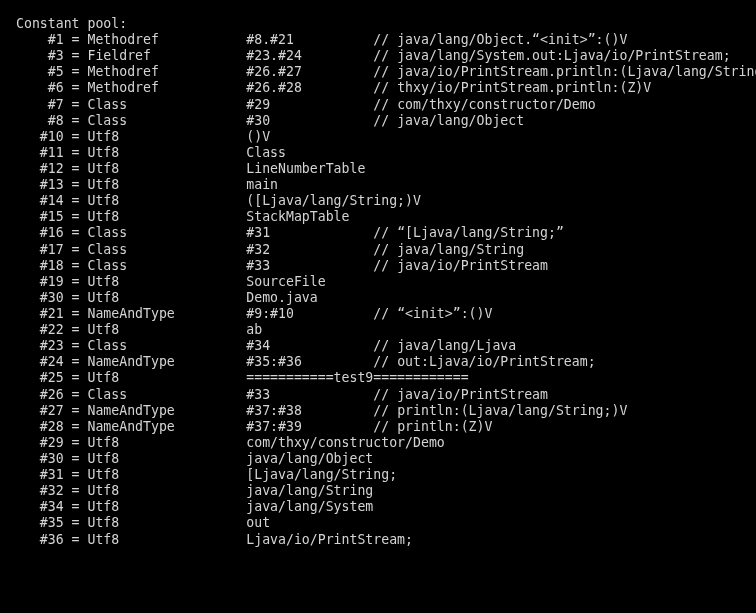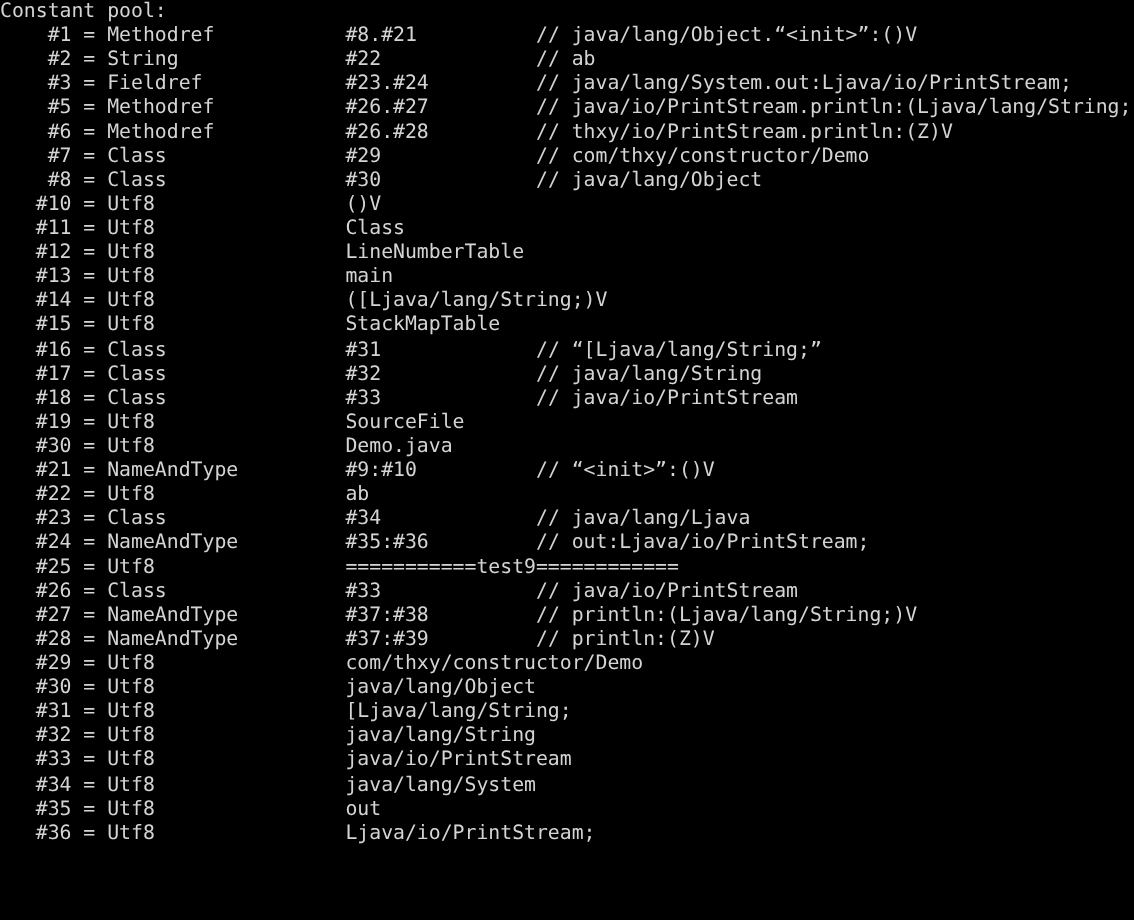--- a/index.html
+++ b/index.html
@@ -16,21 +16,21 @@
   #terminal {
     width: 756px;
     height: 613px;
     background: #000000;
     color: #d4d4d4;
     font-family: "DejaVu Sans Mono", "Liberation Mono", monospace;
     font-size: 13.2px;
     line-height: 16.12px;
     letter-spacing: 0px;
     box-sizing: border-box;
-    padding: 0;
+    padding: 16px;
     overflow: hidden;
   }
   .term-line {
     height: 16.12px;
     white-space: pre;
     display: block;
     font-family: "DejaVu Sans Mono", "Liberation Mono", monospace;
   }
   .header-line {
     white-space: pre;
@@ -49,21 +49,20 @@
     display: inline;
   }
 </style>
 </head>
 <body>
 
 <div id="terminal">
   <div class="term-line header-line">Constant pool:</div>
   <div id="cp-rows">
       <div class="cp-row"><span class="col-index">    #1</span><span class="col-eq"> = </span><span class="col-type">Methodref           </span><span class="col-value">#8.#21          </span><span class="col-comment">// java/lang/Object.“&lt;init&gt;”:()V</span></div>
-      <div class="cp-row"><span class="col-index">    #2</span><span class="col-eq"> = </span><span class="col-type">String              </span><span class="col-value">#22             </span><span class="col-comment">// ab</span></div>
       <div class="cp-row"><span class="col-index">    #3</span><span class="col-eq"> = </span><span class="col-type">Fieldref            </span><span class="col-value">#23.#24         </span><span class="col-comment">// java/lang/System.out:Ljava/io/PrintStream;</span></div>
       <div class="cp-row"><span class="col-index">    #5</span><span class="col-eq"> = </span><span class="col-type">Methodref           </span><span class="col-value">#26.#27         </span><span class="col-comment">// java/io/PrintStream.println:(Ljava/lang/String;)V</span></div>
       <div class="cp-row"><span class="col-index">    #6</span><span class="col-eq"> = </span><span class="col-type">Methodref           </span><span class="col-value">#26.#28         </span><span class="col-comment">// thxy/io/PrintStream.println:(Z)V</span></div>
       <div class="cp-row"><span class="col-index">    #7</span><span class="col-eq"> = </span><span class="col-type">Class               </span><span class="col-value">#29             </span><span class="col-comment">// com/thxy/constructor/Demo</span></div>
       <div class="cp-row"><span class="col-index">    #8</span><span class="col-eq"> = </span><span class="col-type">Class               </span><span class="col-value">#30             </span><span class="col-comment">// java/lang/Object</span></div>
       <div class="cp-row"><span class="col-index">   #10</span><span class="col-eq"> = </span><span class="col-type">Utf8                </span><span class="col-value">()V</span></div>
       <div class="cp-row"><span class="col-index">   #11</span><span class="col-eq"> = </span><span class="col-type">Utf8                </span><span class="col-value">Class</span></div>
       <div class="cp-row"><span class="col-index">   #12</span><span class="col-eq"> = </span><span class="col-type">Utf8                </span><span class="col-value">LineNumberTable</span></div>
       <div class="cp-row"><span class="col-index">   #13</span><span class="col-eq"> = </span><span class="col-type">Utf8                </span><span class="col-value">main</span></div>
       <div class="cp-row"><span class="col-index">   #14</span><span class="col-eq"> = </span><span class="col-type">Utf8                </span><span class="col-value">([Ljava/lang/String;)V</span></div>
@@ -78,18 +77,17 @@
       <div class="cp-row"><span class="col-index">   #23</span><span class="col-eq"> = </span><span class="col-type">Class               </span><span class="col-value">#34             </span><span class="col-comment">// java/lang/Ljava</span></div>
       <div class="cp-row"><span class="col-index">   #24</span><span class="col-eq"> = </span><span class="col-type">NameAndType         </span><span class="col-value">#35:#36         </span><span class="col-comment">// out:Ljava/io/PrintStream;</span></div>
       <div class="cp-row"><span class="col-index">   #25</span><span class="col-eq"> = </span><span class="col-type">Utf8                </span><span class="col-value">===========test9============</span></div>
       <div class="cp-row"><span class="col-index">   #26</span><span class="col-eq"> = </span><span class="col-type">Class               </span><span class="col-value">#33             </span><span class="col-comment">// java/io/PrintStream</span></div>
       <div class="cp-row"><span class="col-index">   #27</span><span class="col-eq"> = </span><span class="col-type">NameAndType         </span><span class="col-value">#37:#38         </span><span class="col-comment">// println:(Ljava/lang/String;)V</span></div>
       <div class="cp-row"><span class="col-index">   #28</span><span class="col-eq"> = </span><span class="col-type">NameAndType         </span><span class="col-value">#37:#39         </span><span class="col-comment">// println:(Z)V</span></div>
       <div class="cp-row"><span class="col-index">   #29</span><span class="col-eq"> = </span><span class="col-type">Utf8                </span><span class="col-value">com/thxy/constructor/Demo</span></div>
       <div class="cp-row"><span class="col-index">   #30</span><span class="col-eq"> = </span><span class="col-type">Utf8                </span><span class="col-value">java/lang/Object</span></div>
       <div class="cp-row"><span class="col-index">   #31</span><span class="col-eq"> = </span><span class="col-type">Utf8                </span><span class="col-value">[Ljava/lang/String;</span></div>
       <div class="cp-row"><span class="col-index">   #32</span><span class="col-eq"> = </span><span class="col-type">Utf8                </span><span class="col-value">java/lang/String</span></div>
-      <div class="cp-row"><span class="col-index">   #33</span><span class="col-eq"> = </span><span class="col-type">Utf8                </span><span class="col-value">java/io/PrintStream</span></div>
       <div class="cp-row"><span class="col-index">   #34</span><span class="col-eq"> = </span><span class="col-type">Utf8                </span><span class="col-value">java/lang/System</span></div>
       <div class="cp-row"><span class="col-index">   #35</span><span class="col-eq"> = </span><span class="col-type">Utf8                </span><span class="col-value">out</span></div>
       <div class="cp-row"><span class="col-index">   #36</span><span class="col-eq"> = </span><span class="col-type">Utf8                </span><span class="col-value">Ljava/io/PrintStream;</span></div>
     </div>
 </div>
 
 </body></html>

